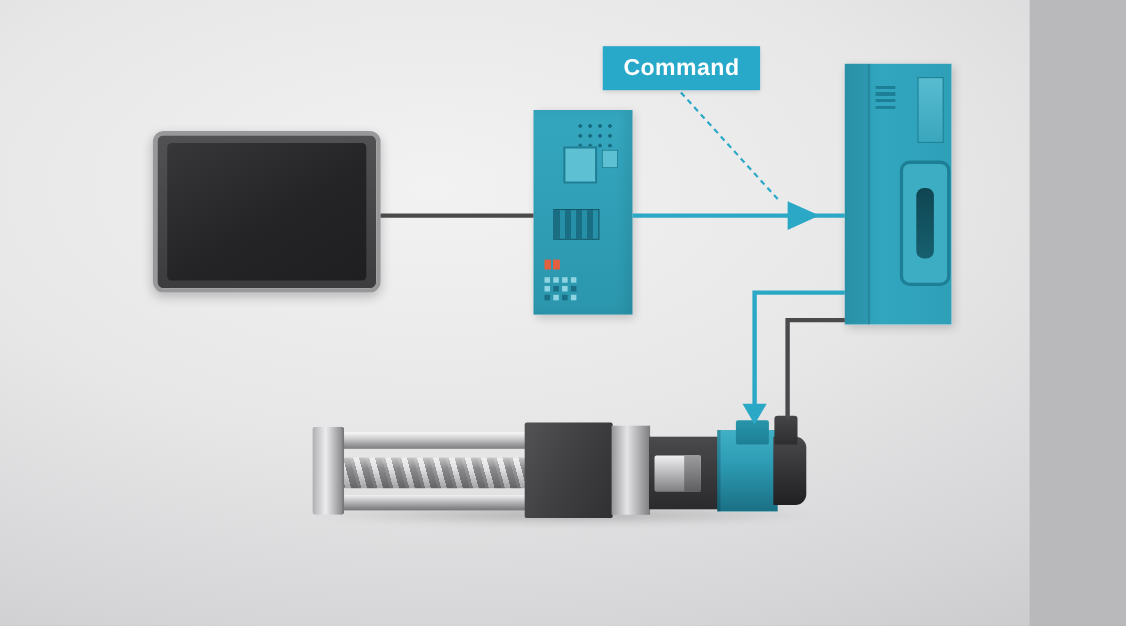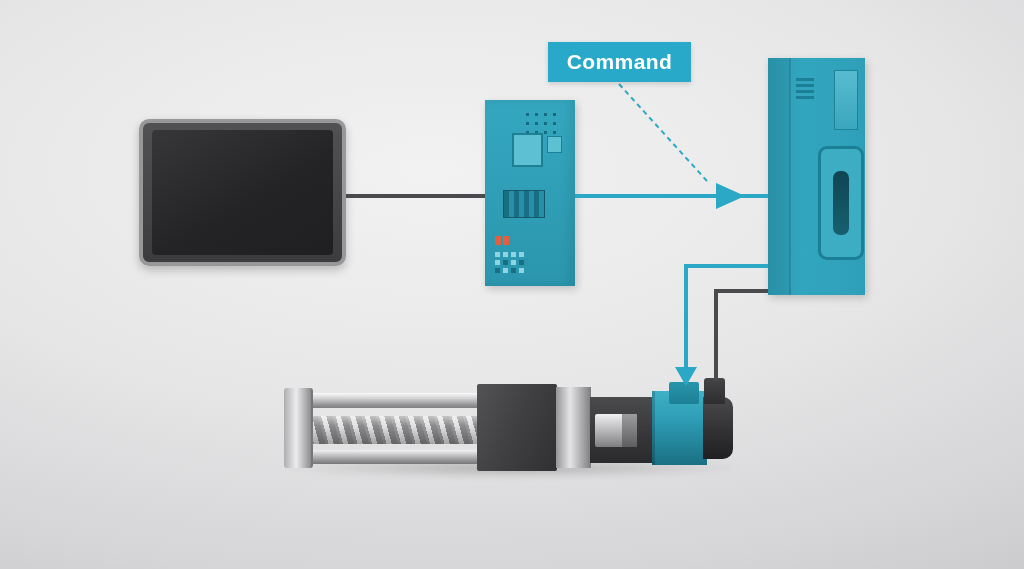--- a/index.html
+++ b/index.html
@@ -1,17 +1,17 @@
 <!DOCTYPE html>
 <html><head>
 <meta charset="utf-8">
 <style>
   html,body{margin:0;padding:0;background:#b9b9bb;}
   .stage{
-    position:relative;width:1024px;height:569px;overflow:hidden;
+    position:relative;width:936px;height:569px;overflow:hidden;
     font-family:"Liberation Sans",sans-serif;
     background:radial-gradient(ellipse 120% 100% at 42% 30%, #f2f2f3 0%, #e7e7e8 40%, #d5d5d7 72%, #c1c1c3 100%);
   }
   .abs{position:absolute;}
 
   
   .wires{position:absolute;left:0;top:0;z-index:5;pointer-events:none;}
 
   
   .monitor{left:139px;top:119px;width:199px;height:139px;z-index:3;

